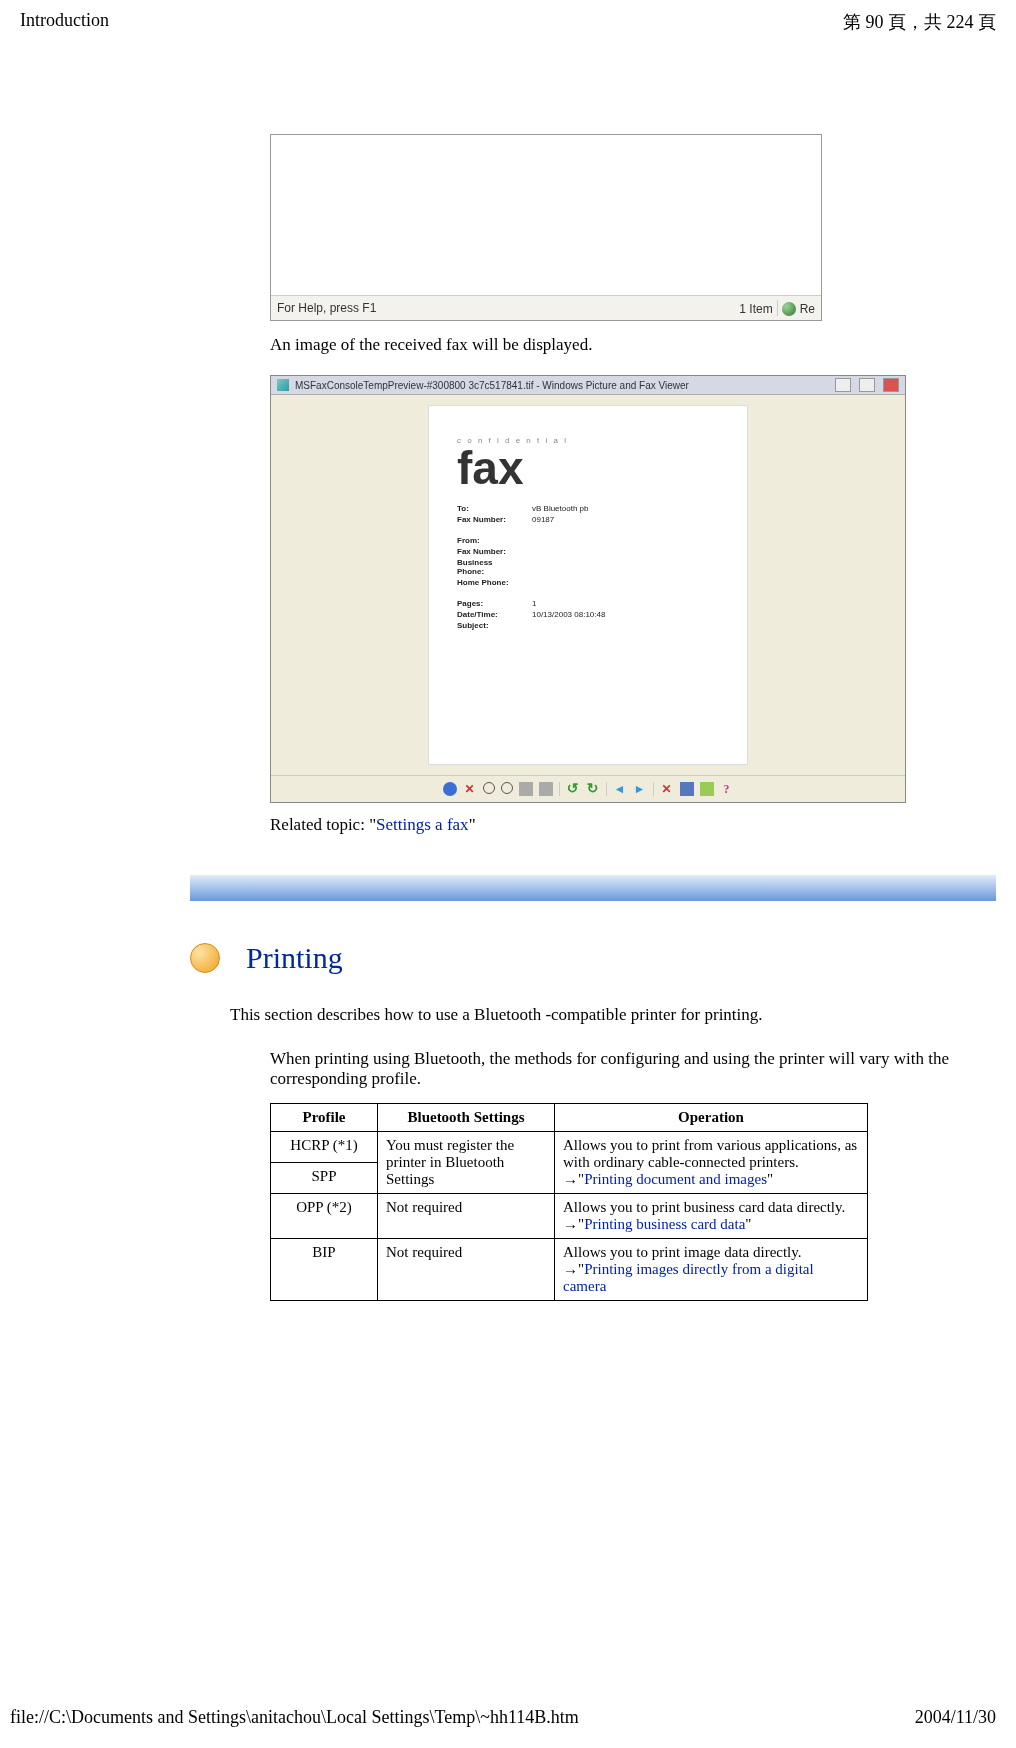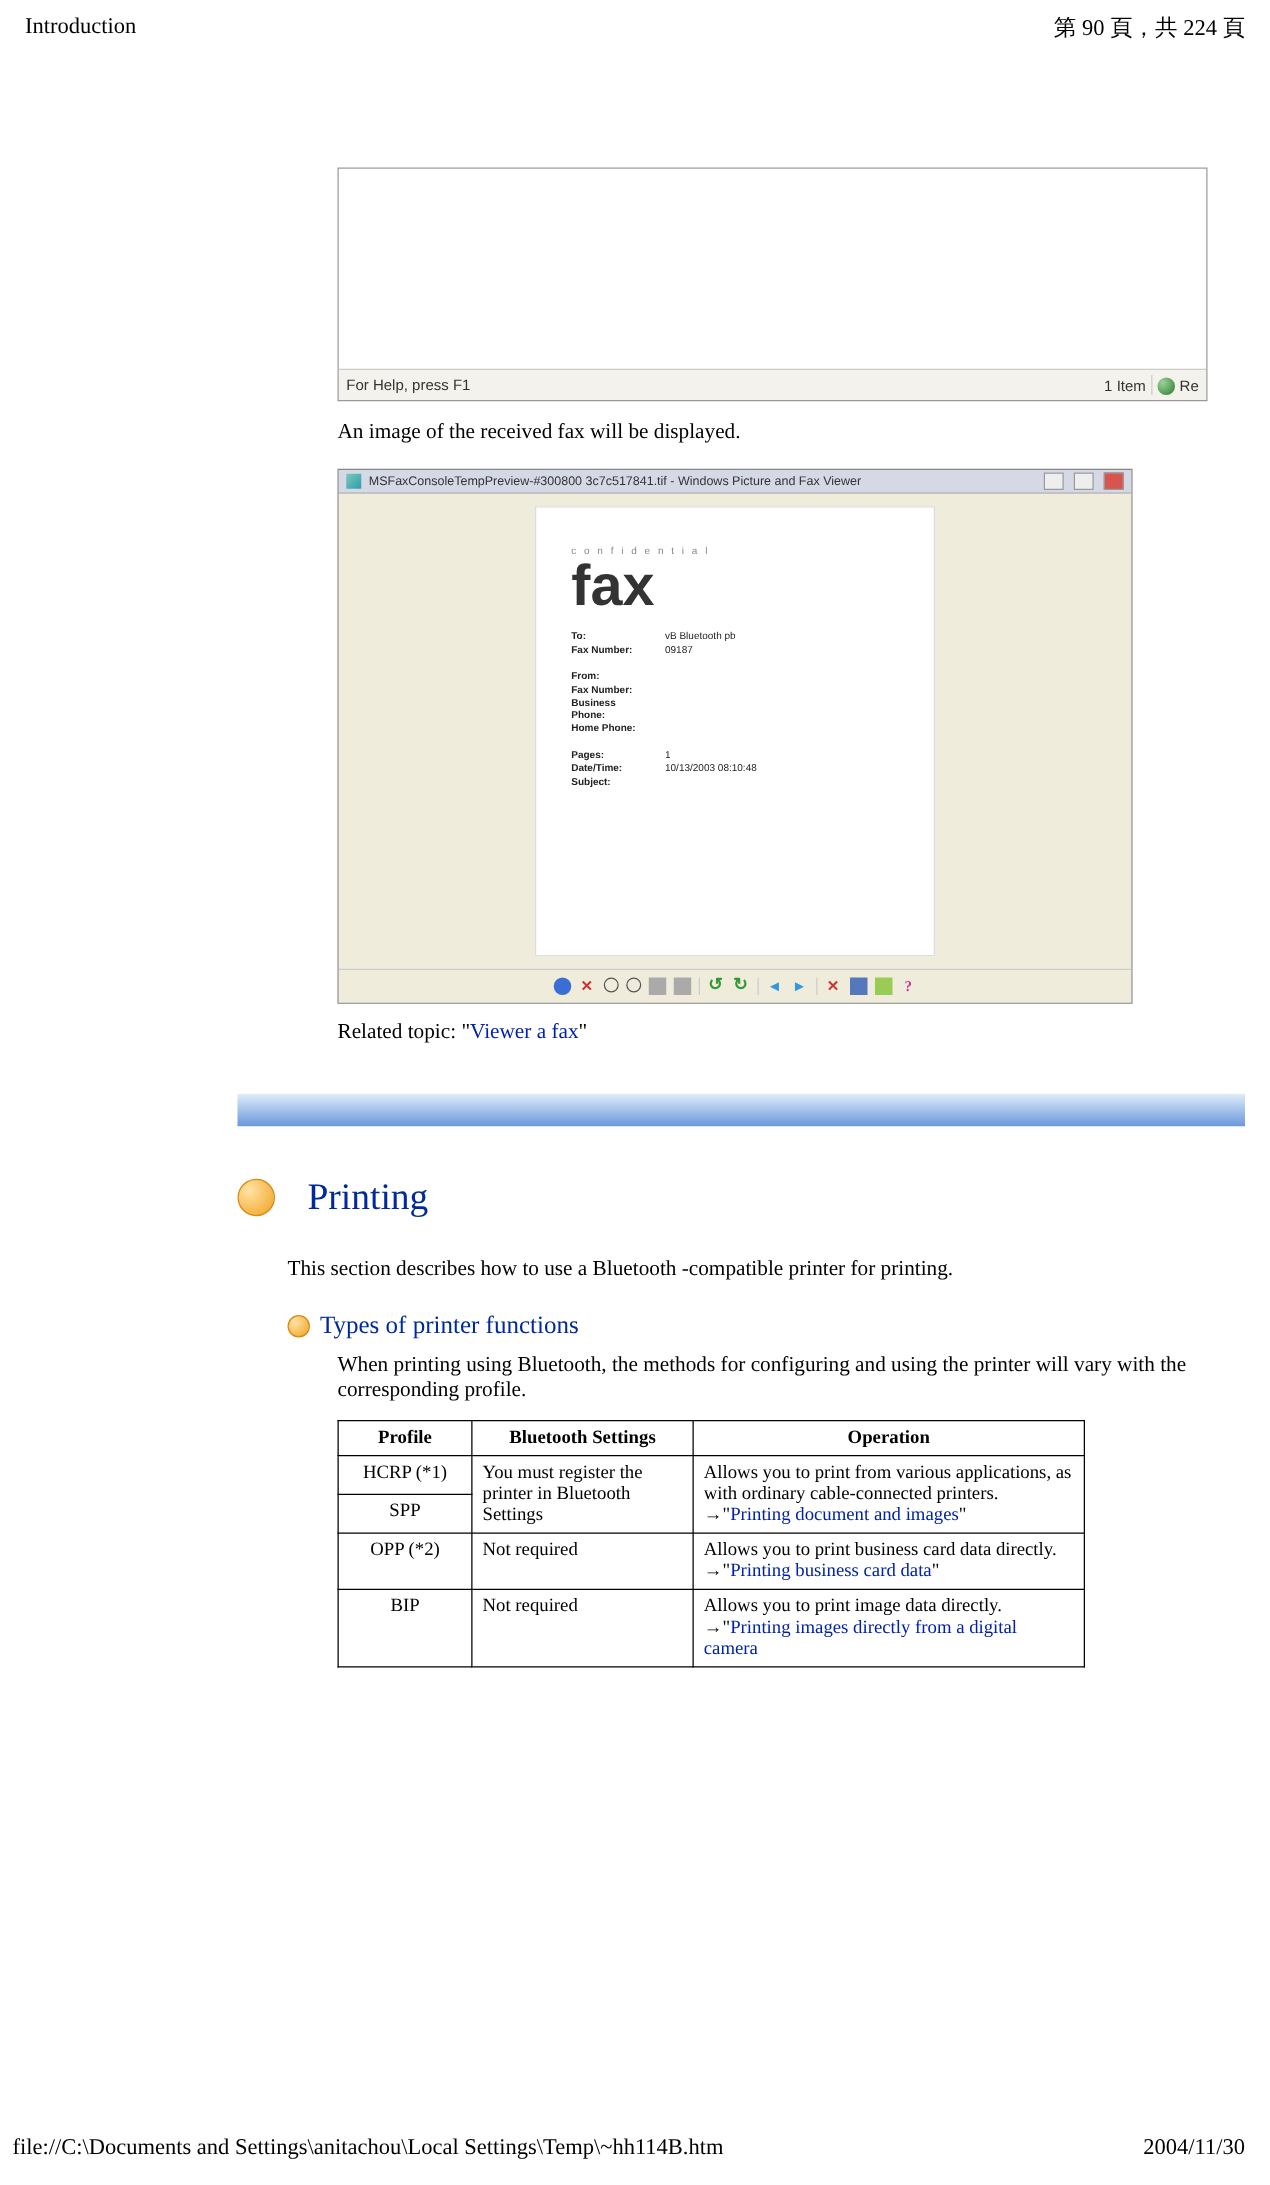--- a/index.html
+++ b/index.html
@@ -45,21 +45,21 @@
     color: #333;
     background: #f4f2ec;
   }
   .status-right { display: flex; align-items: flex-end; gap: 4px; }
   .status-right .re-icon {
     width: 14px; height: 14px; border-radius: 50%;
     background: radial-gradient(circle at 30% 30%, #9cd39c, #2a7a2a);
     display: inline-block;
   }
   .sb1 {
-    width: 696px;
+    width: 552px;
     margin-left: 0;
   }
   .sb1-blank {
     height: 160px;
     background: #fff;
   }
   .para {
     margin: 14px 0 20px 0;
     font-size: 17px;
   }
@@ -342,36 +342,32 @@
         <span class="tb-ico tb-arrow">►</span>
         <span class="tb-ico tb-sep"></span>
         <span class="tb-ico tb-del">✕</span>
         <span class="tb-ico tb-save"></span>
         <span class="tb-ico tb-copy"></span>
         <span class="tb-ico tb-help">?</span>
       </div>
     </div>
 
     <div class="related">
-      <span>Related topic: "</span><span class="link">Viewer a fax</span><span>"</span>
+      <span>Related topic: "</span><span class="link">Settings a fax</span><span>"</span>
     </div>
 
     <div class="blue-divider"></div>
 
     <div class="section-row">
       <span class="orange-ball"></span>
       <span class="section-title">Printing</span>
     </div>
 
     <div class="intro">This section describes how to use a Bluetooth -compatible printer for printing.</div>
 
-    <div class="subsection-row">
-      <span class="orange-ball-sm"></span>
-      <span class="subsection-title">Types of printer functions</span>
-    </div>
 
     <div class="subintro">When printing using Bluetooth, the methods for configuring and using the printer will vary with the corresponding profile.</div>
 
     <table class="profile-table">
       <tbody>
           <tr>
         <th class="col-profile">Profile</th>
         <th class="col-bt">Bluetooth Settings</th>
         <th>Operation</th>
       </tr>

